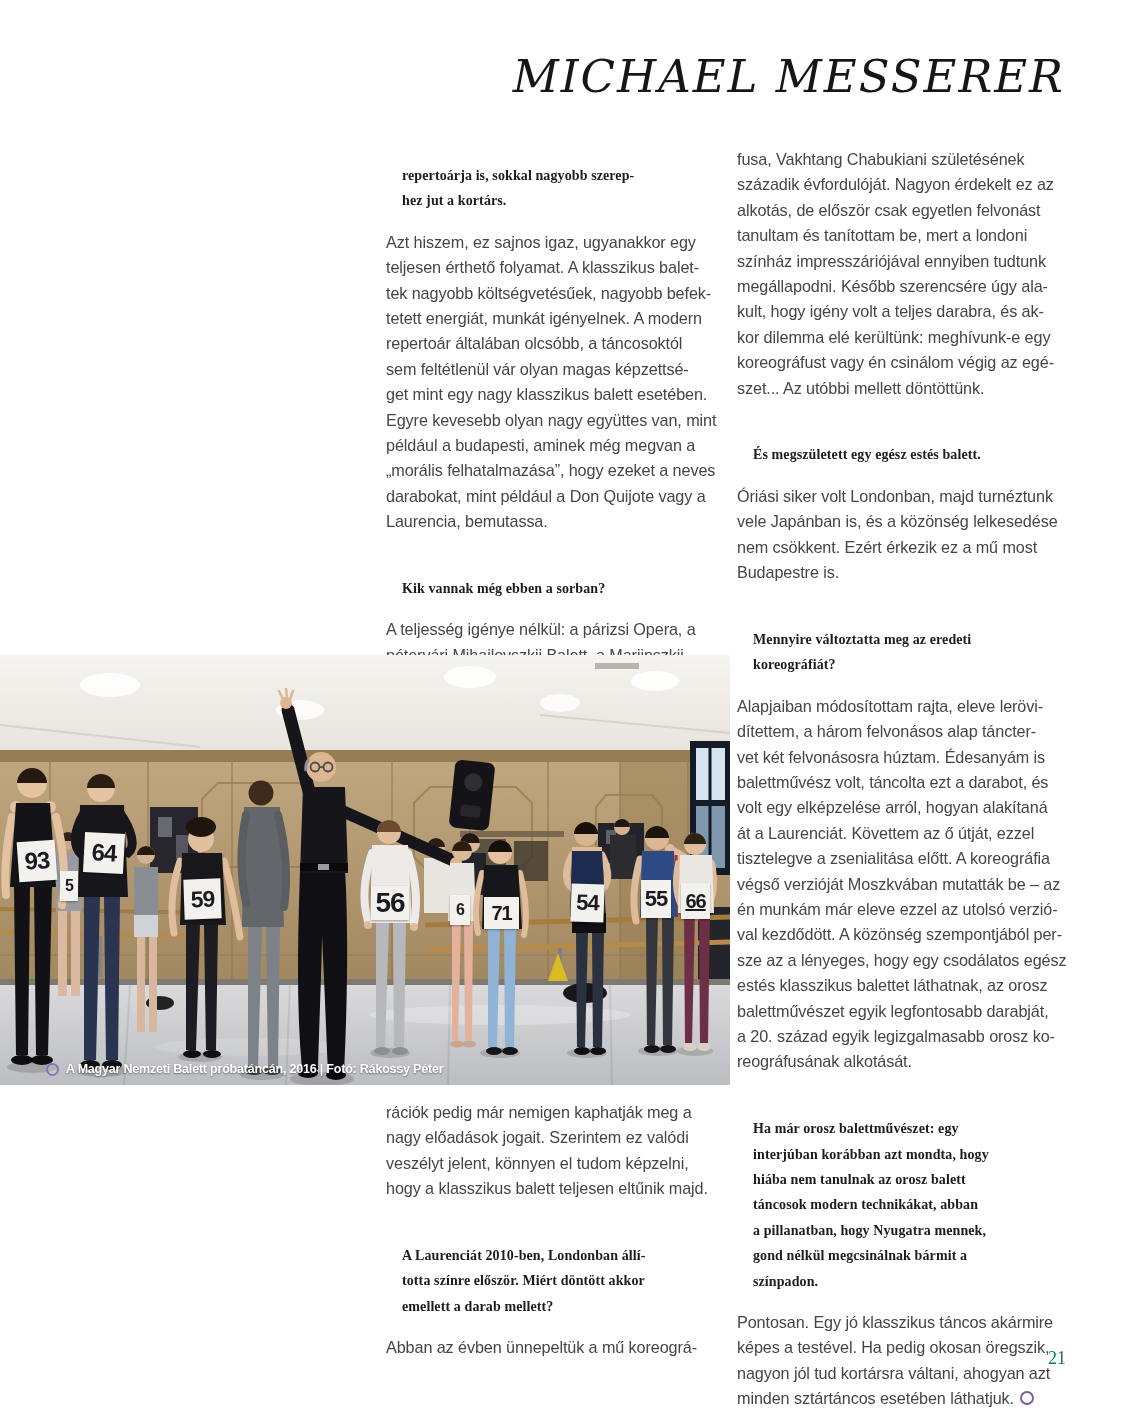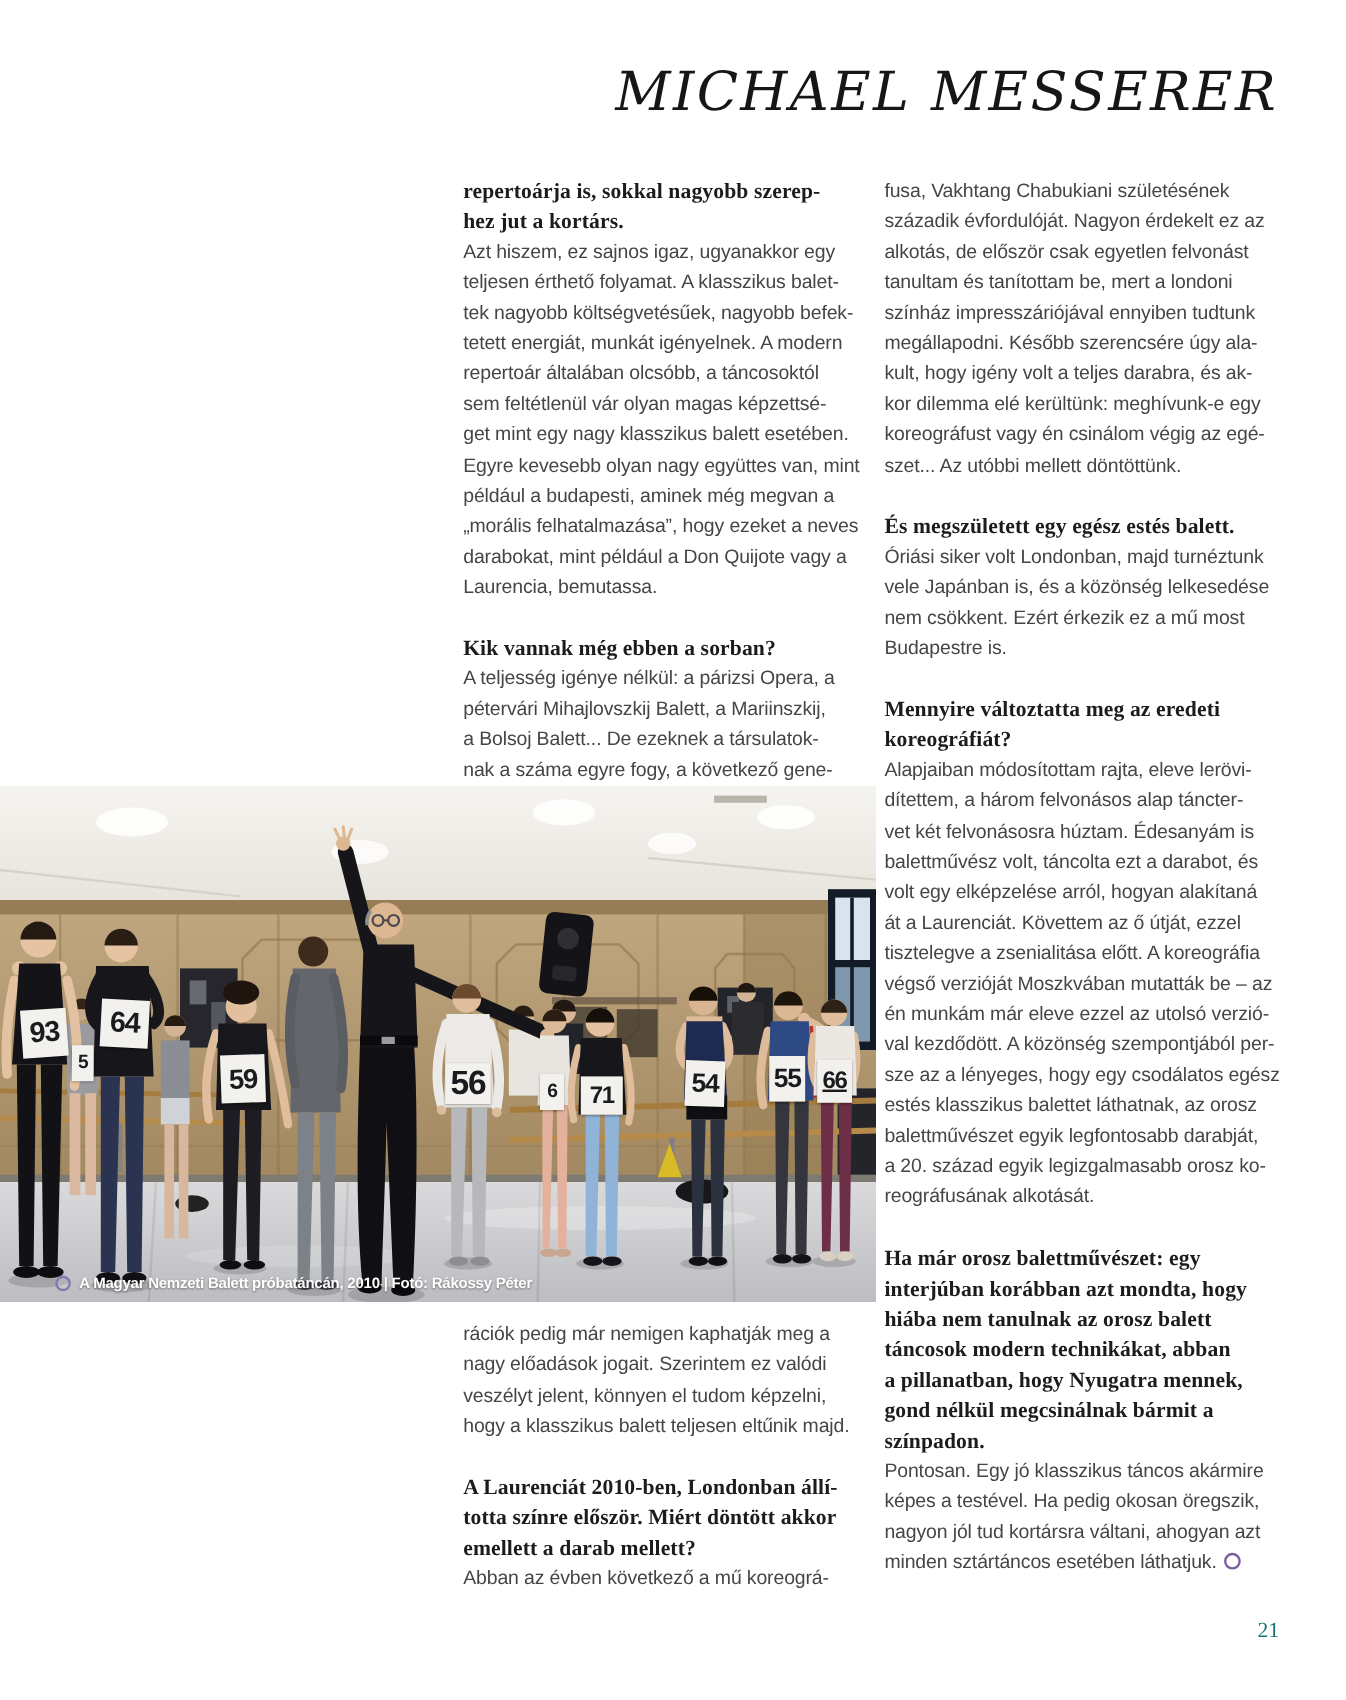--- a/index.html
+++ b/index.html
@@ -8,21 +8,21 @@
   .title{position:absolute;top:50px;left:300px;width:765px;text-align:right;
          font-family:"DejaVu Serif",serif;font-style:italic;font-weight:400;
          font-size:45px;letter-spacing:2px;color:#161616;white-space:nowrap;}
   .col{position:absolute;width:346px;color:#454545;font-size:16.2px;line-height:25.4px;
        letter-spacing:-0.1px;}
   .col-left-top{left:386px;top:147px;}
   .col-left-bottom{left:386px;top:1100px;}
   .col-right{left:737px;top:147px;}
   .para{white-space:pre-line;margin:0;}
   .q{font-family:"Liberation Serif",serif;font-weight:bold;color:#1c1c1c;
-     font-size:18px;letter-spacing:0.1px;margin:0;white-space:pre-line;}
+     font-size:14px;letter-spacing:0.1px;margin:16px;white-space:pre-line;}
   .gap{height:25.4px;}
   .lastline{white-space:nowrap;}
   .endmark{display:inline-block;width:10px;height:10px;border:2.5px solid #7a5fa0;
            border-radius:50%;margin-left:6px;vertical-align:-1px;}
   .pagenum{position:absolute;left:1020px;top:1348px;width:46px;text-align:right;
            font-family:Liberation Serif, serif;font-size:18px;color:#0f766e;}
   .photo{position:absolute;left:0;top:655px;width:730px;height:430px;background:#b0956b;overflow:hidden;}
   .photo svg{position:absolute;left:0;top:0;}
   .bib{position:absolute;background:#f3f1ed;color:#1b1b1f;font-weight:bold;
        display:flex;align-items:center;justify-content:center;
@@ -367,34 +367,34 @@
     <div class="bib" style="left:184px;top:224px;width:37px;height:40px;font-size:23px;transform:rotate(-2deg);">59</div>
     <div class="bib" style="left:371px;top:231px;width:38px;height:34px;font-size:28px;">56</div>
     <div class="bib" style="left:450px;top:240px;width:20px;height:30px;font-size:16px;">6</div>
     <div class="bib" style="left:484px;top:242px;width:35px;height:32px;font-size:20px;">71</div>
     <div class="bib" style="left:571px;top:229px;width:33px;height:38px;font-size:22px;transform:rotate(2deg);">54</div>
     <div class="bib" style="left:641px;top:225px;width:30px;height:38px;font-size:22px;">55</div>
     <div class="bib" style="left:681px;top:228px;width:29px;height:36px;font-size:20px;text-decoration:underline;">66</div>
 
     <div class="caption">
       <span class="caption-ring"></span>
-      <span>A Magyar Nemzeti Balett próbatáncán, 2010 | Fotó: Rákossy Péter</span>
+      <span>A Magyar Nemzeti Balett próbatáncán, 2016 | Fotó: Rákossy Péter</span>
     </div>
   </div>
 
   <div class="col col-left-bottom">
     <p class="para">rációk pedig már nemigen kaphatják meg a
 nagy előadások jogait. Szerintem ez valódi
 veszélyt jelent, könnyen el tudom képzelni,
 hogy a klasszikus balett teljesen eltűnik majd.</p>
     <div class="gap"></div>
     <p class="q para">A Laurenciát 2010-ben, Londonban állí-
 totta színre először. Miért döntött akkor
 emellett a darab mellett?</p>
-    <p class="para">Abban az évben következő a mű koreográ-</p>
+    <p class="para">Abban az évben ünnepeltük a mű koreográ-</p>
   </div>
 
   <div class="col col-right">
     <p class="para">fusa, Vakhtang Chabukiani születésének
 századik évfordulóját. Nagyon érdekelt ez az
 alkotás, de először csak egyetlen felvonást
 tanultam és tanítottam be, mert a londoni
 színház impresszáriójával ennyiben tudtunk
 megállapodni. Később szerencsére úgy ala-
 kult, hogy igény volt a teljes darabra, és ak-

